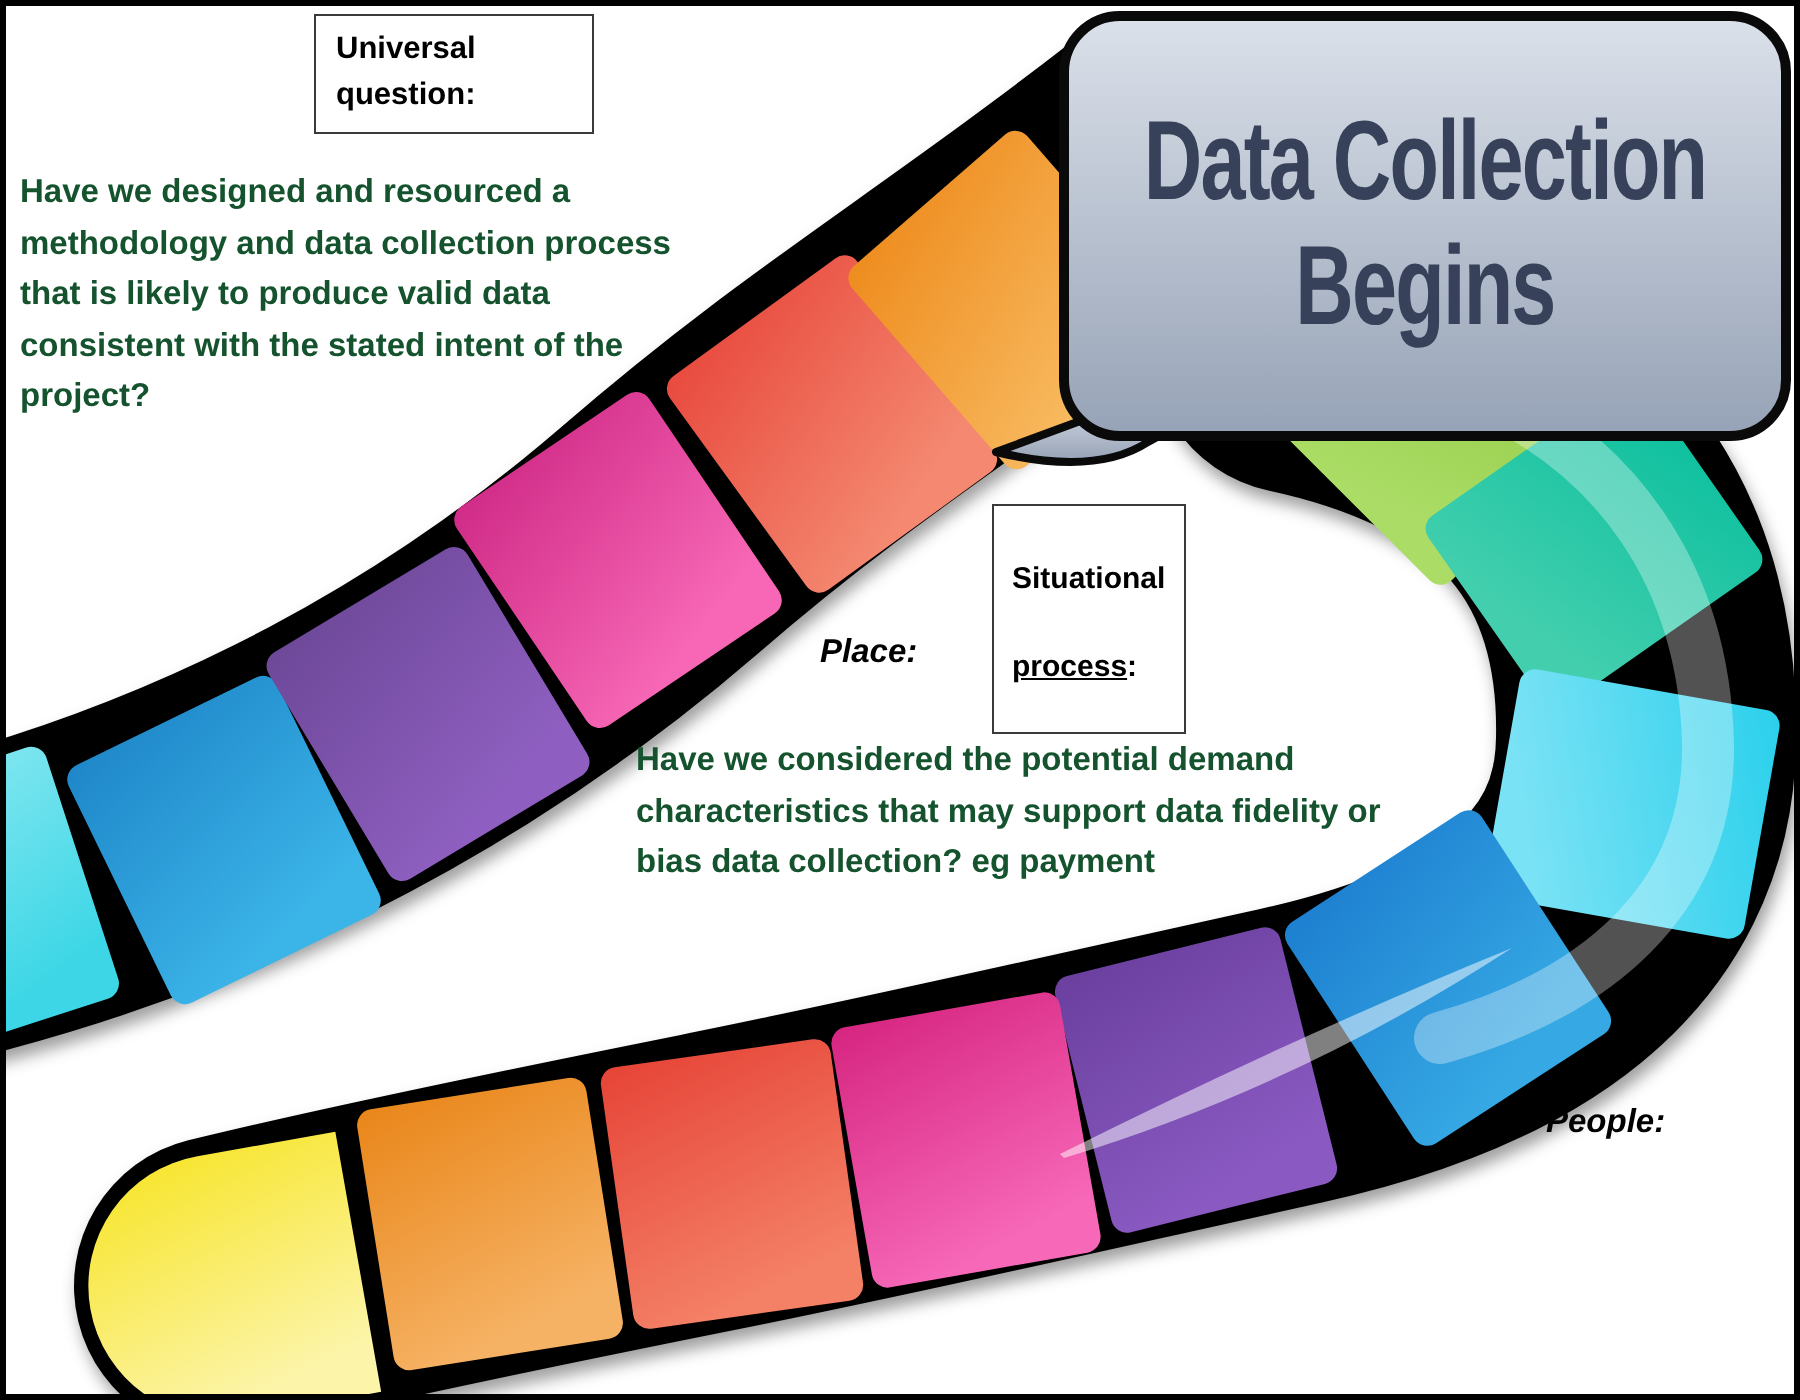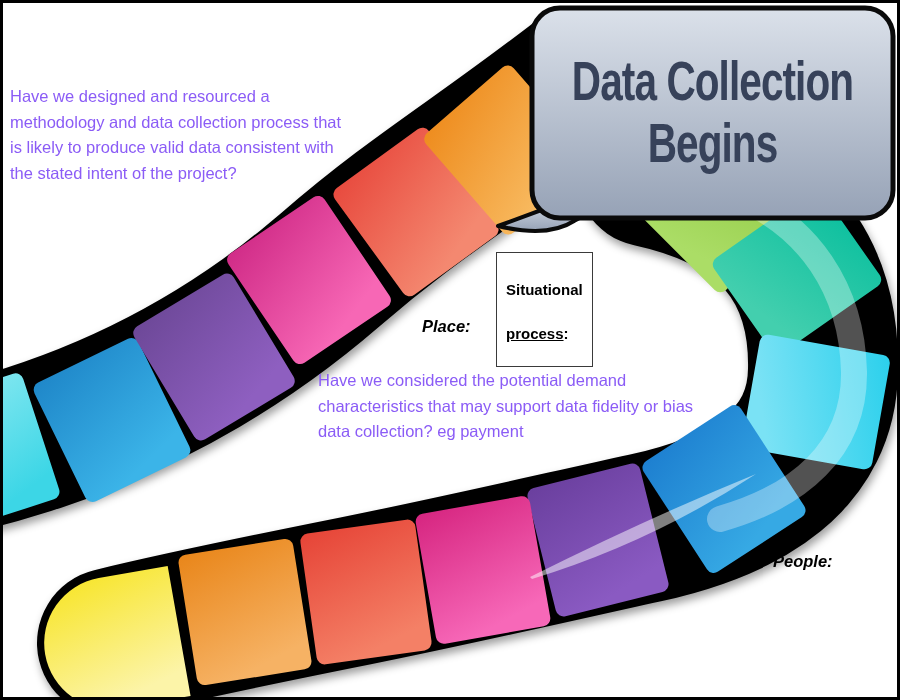--- a/index.html
+++ b/index.html
@@ -11,26 +11,26 @@
   #path-svg{position:absolute;left:-3px;top:-3px;width:900px;height:700px;}
   .txt{position:absolute;color:#111;}
   .label-box{
     background:#fff;border:1.6px solid #3a3a3a;font-weight:bold;
     font-size:15.5px;line-height:23px;padding:5px 10px 7px 10px;
     white-space:pre-line;color:#000;
   }
   #universal-box{left:154px;top:4px;width:118px;}
   #situational-box{left:493px;top:249px;font-size:15px;line-height:22px;padding:4px 9px 21px 9px;}
   #situational-box .ul{text-decoration:underline;}
-  .para{font-size:16.5px;line-height:25.5px;color:#8b5cf6;}
+  .para{font-size:16.5px;line-height:25.5px;color:#14532d;font-weight:bold;}
   #universal-question{left:7px;top:81px;width:340px;}
   #place-question{left:315px;top:365px;width:388px;}
   #people-question{left:674px;top:589px;width:220px;}
   .qlabel{font-weight:bold;font-style:italic;font-size:16.5px;color:#000;}
-  #place-label{left:407px;top:314px;margin-left:12px;}
+  #place-label{left:407px;top:314px;}
   #people-label{left:770px;top:549px;}
   #bubble-text{
     left:529px;top:5px;width:361px;height:208px;
     display:flex;align-items:center;justify-content:center;text-align:center;
     font-weight:bold;font-size:45px;line-height:1.12;letter-spacing:-1px;
     white-space:pre-line;transform:scale(.9,1.25);
   }
 </style>
 </head>
 <body>
@@ -134,20 +134,22 @@
     <path d="M 737 196 C 808 226, 852 288, 854 372 C 855 450, 798 497, 720 519" fill="none" stroke="#ffffff" stroke-opacity="0.32" stroke-width="26" stroke-linecap="round"></path>
     <path d="M 530 577 Q 648 518 756 474 Q 650 543 532 579 Z" fill="#ffffff" fill-opacity="0.5"></path>
 
     <path id="bubble-tail" d="M 574 198 L 498 226 Q 548 238 574 221 L 596 209 Z" fill="url(#bubbleGrad)" stroke-width="4" stroke-linejoin="round" stroke="#0a0a0a"></path>
     <rect id="bubble-rect" x="532" y="8" width="361" height="210" rx="28" ry="28" fill="url(#bubbleGrad)" stroke-width="5" stroke="#0a0a0a"></rect>
   </svg>
 
   <div id="bubble-text" class="txt" style="color: rgb(55, 66, 90);">Data Collection
 Begins</div>
 
+  <div id="universal-box" class="txt label-box">Universal
+question:</div>
   <div id="universal-question" class="txt para">Have we designed and resourced a methodology and data collection process that is likely to produce valid data consistent with the stated intent of the project?</div>
 
   <div id="situational-box" class="txt label-box">
     <span>Situational</span><br>
     <span class="ul">process</span><span>:</span>
   </div>
 
   <div id="place-label" class="txt qlabel">Place:</div>
   <div id="place-question" class="txt para">Have we considered the potential demand characteristics that may support data fidelity or bias data collection? eg payment</div>
 

